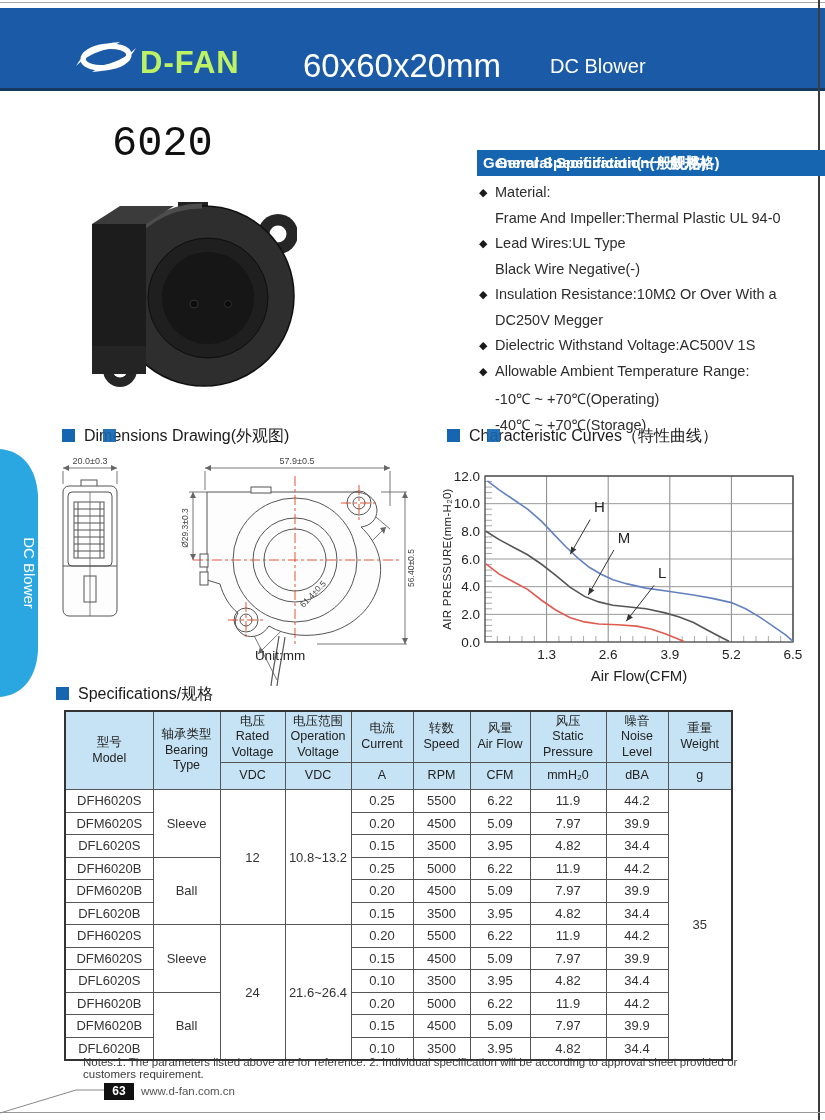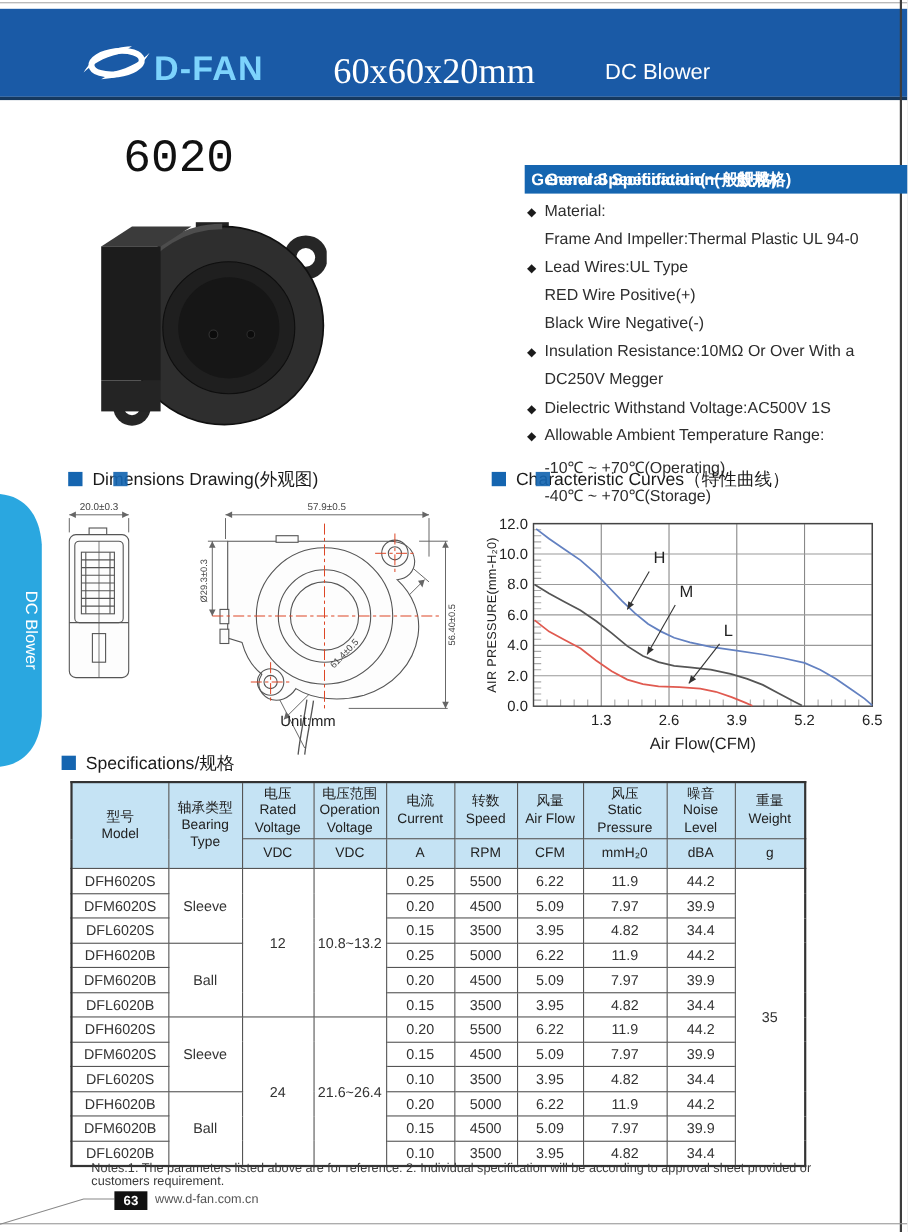--- a/index.html
+++ b/index.html
@@ -6,22 +6,22 @@
   #page {
     position:relative; width:825px; height:1120px; margin:0 auto;
     background:#ffffff; overflow:hidden;
     font-family:"Liberation Sans", sans-serif;
   }
   .abs { position:absolute; }
   
   #top-line { left:0; top:2px; width:825px; height:1px; background:#aaa; }
   #header-bar { left:0; top:8px; width:825px; height:80px; background:#1a5aa6; }
   #header-underline { left:0; top:88px; width:825px; height:3px; background:#16395f; }
-  #brand-text { left:140px; top:37px; color:#7dd3fc; font-size:31px; font-weight:bold; letter-spacing:1px;text-align:center; }
-  #size-text { left:303px; top:39px; color:#fff; font-size:33px; font-weight:400;font-family:Liberation Serif, serif; }
+  #brand-text { left:140px; top:37px; color:#bef264; font-size:31px; font-weight:bold; letter-spacing:1px;text-align:center; }
+  #size-text { left:303px; top:39px; color:#fff; font-size:33px; font-weight:400; }
   #product-text { left:550px; top:47px; color:#fff; font-size:20px; font-weight:400; }
   
   #right-border { left:818px; top:0; width:2px; height:1120px; background:#3c3c3c; }
   #bottom-line { left:0; top:1112px; width:825px; height:1px; background:#999; }
   
   #model-title { left:112px; top:120px; font-size:42px; color:#111;font-family:Liberation Mono, monospace; }
   
   #general-bar { left:477px; top:150px; width:350px; height:26px; background:#1565b0; overflow:hidden; }
   #general-bar span { position:absolute; top:4px; color:#fff; font-size:15px; font-weight:bold; white-space:nowrap; }
   #general-list { left:479px; top:184px; width:335px; }
@@ -96,23 +96,20 @@
       <div class="gs-item">
         <span class="diam">◆</span>
         <span>Material:</span>
       </div>
       <div class="gs-item cont">
         <span>Frame And Impeller:Thermal Plastic UL 94-0</span>
       </div>
       <div class="gs-item">
         <span class="diam">◆</span>
         <span>Lead Wires:UL Type</span>
-      </div>
-      <div class="gs-item cont">
-        <span>RED Wire Positive(+)</span>
       </div>
       <div class="gs-item cont">
         <span>Black Wire Negative(-)</span>
       </div>
       <div class="gs-item">
         <span class="diam">◆</span>
         <span>Insulation Resistance:10MΩ Or Over With a</span>
       </div>
       <div class="gs-item cont">
         <span>DC250V Megger</span>

